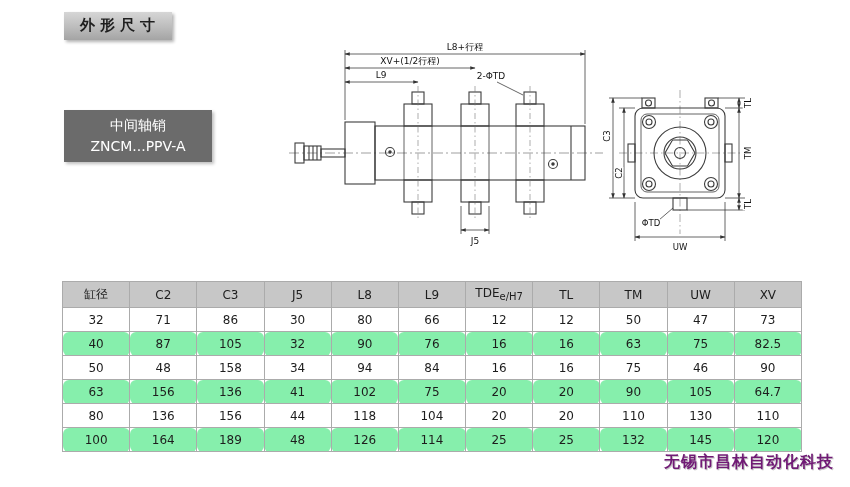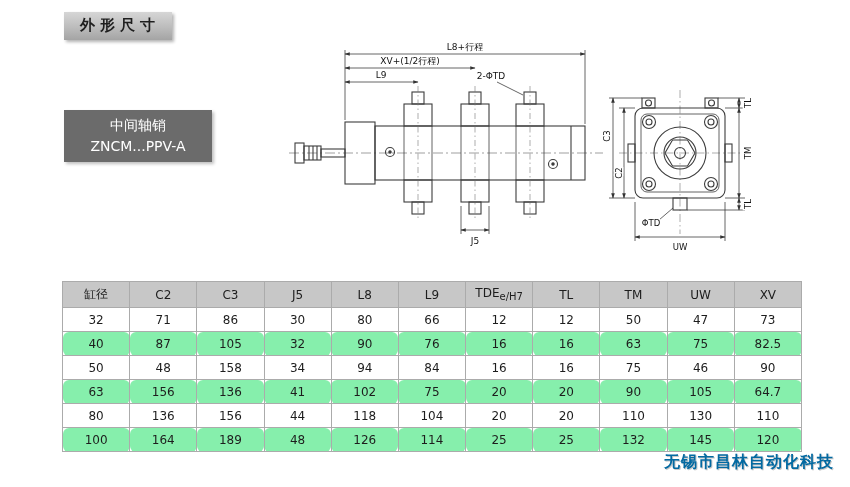--- a/index.html
+++ b/index.html
@@ -35,21 +35,21 @@
   .dim-table th, .dim-table td {
     border:1px solid #ababab; text-align:center; height:24px; padding:0 2px;
     background:#ffffff;
   }
   .dim-table th { background:#c7c7c7; font-weight:normal; height:26px; }
   .dim-table tr.alt td { background:#86efac;border-radius:6px; }
   .hsub { font-size:10px; }
 
   .watermark {
     position:absolute; right:16px; top:452px;
-    font-size:16px; font-weight:bold; color:#0369a1;
+    font-size:16px; font-weight:bold; color:#701a75;
     text-shadow:1px 1px 0 #c9c9c9; letter-spacing:1px;
   }
 </style>
 </head>
 <body>
 
 <div class="page">
 
   <div class="badge badge-outline">外形尺寸</div>
 

